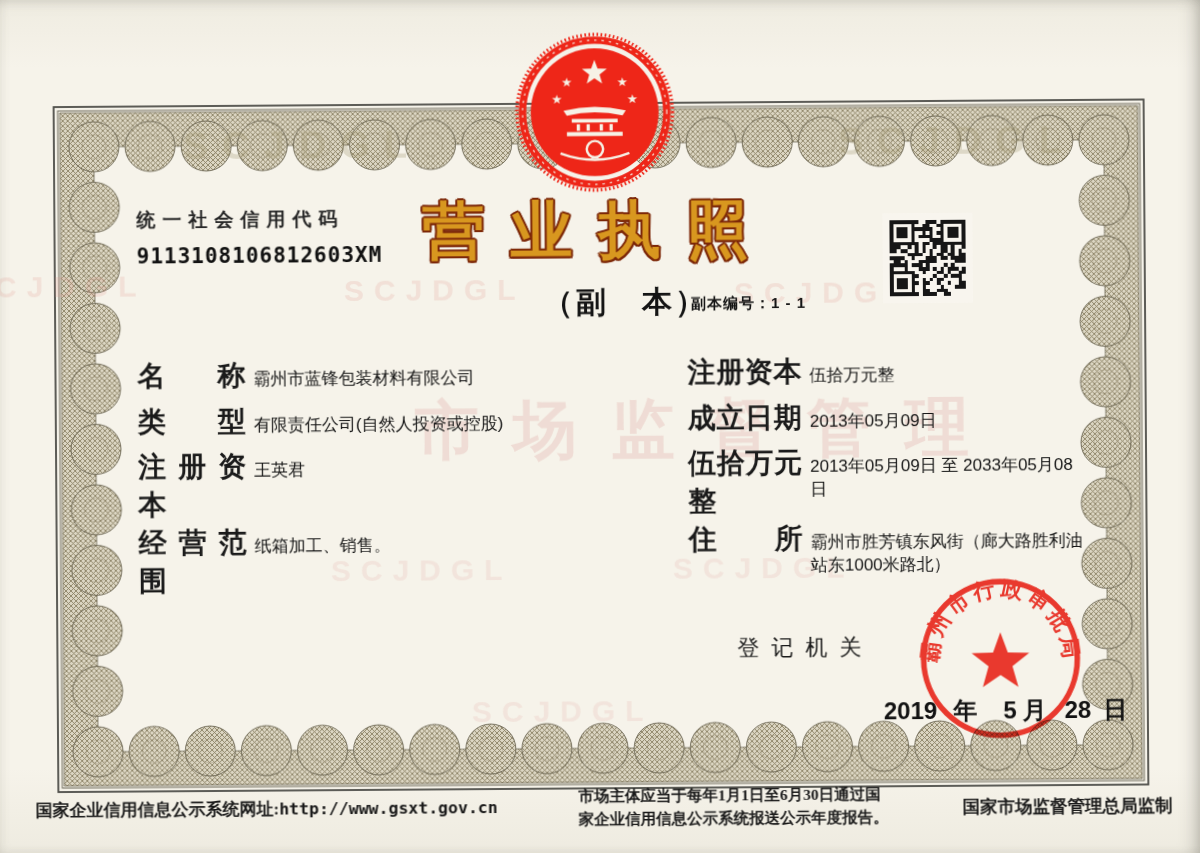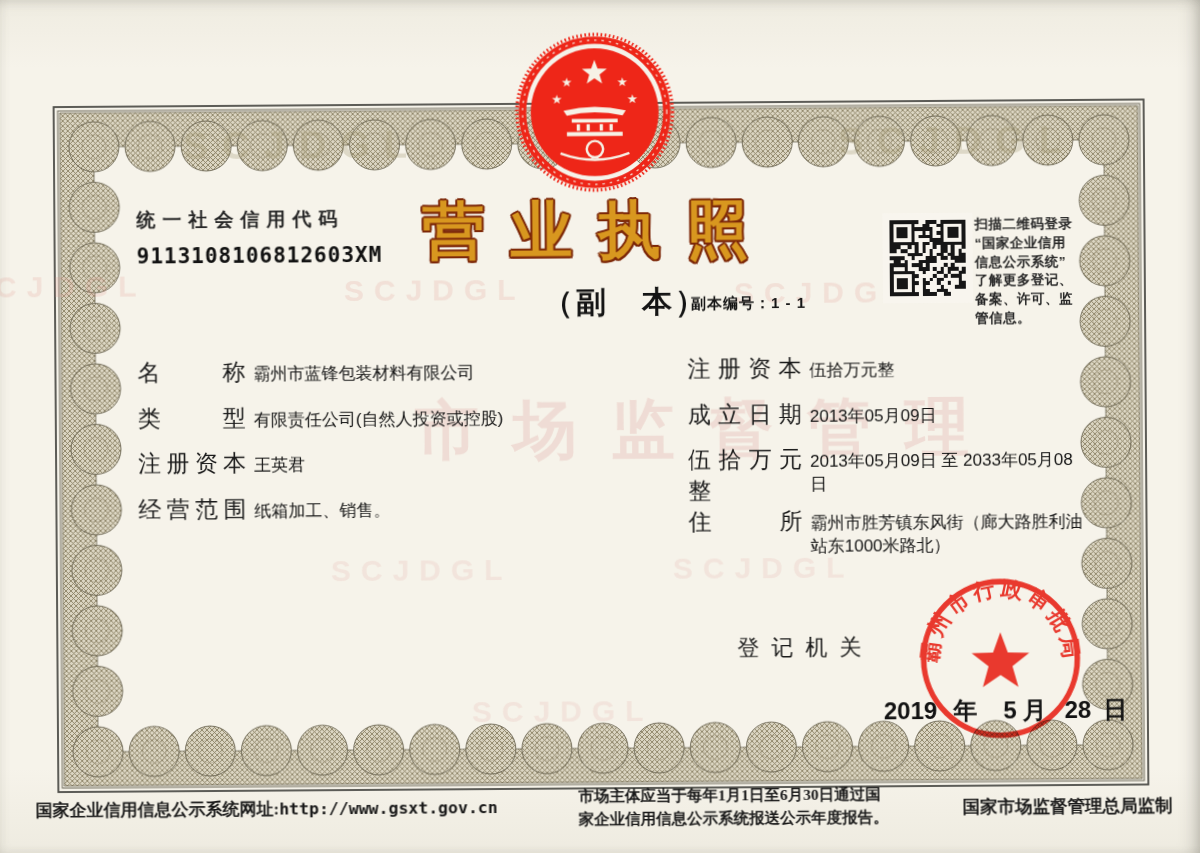--- a/index.html
+++ b/index.html
@@ -31,21 +31,21 @@
   .copy-no{left:692px;top:299px;font-size:15px;font-weight:700;color:#141414;letter-spacing:1px;}
   
   #qr{left:884px;top:219px;}
   .qr-note{left:976px;top:222px;font-size:13.5px;line-height:18.8px;font-weight:600;
     color:#262626;white-space:pre-line;letter-spacing:.5px;}
   
   .fields{position:absolute;}
   .fields-left{left:138px;top:358px;width:430px;}
   .fields-right{left:688px;top:358px;width:400px;}
   .frow{display:flex;align-items:baseline;min-height:45.5px;}
-  .flabel{flex:0 0 108px;font-size:23px;color:#1a1a1a;text-align:justify;text-align-last:justify;font-weight:400;}
+  .flabel{flex:0 0 108px;font-size:28px;color:#1a1a1a;text-align:justify;text-align-last:justify;font-weight:700;}
   .fields-right .flabel{flex:0 0 114px;}
   .fvalue{margin-left:8px;font-size:17px;line-height:23px;color:#141414;font-weight:500;}
   .fields-right .fvalue{width:334px;}
   
   .reg-label{left:736px;top:638px;font-size:22px;letter-spacing:12px;font-weight:500;color:#1a1a1a;}
   .date{left:882px;top:701px;font-size:24px;font-weight:600;color:#121212;white-space:nowrap;}
   .date .dt-y{margin-right:16px;}  .date .u1{margin-right:26px;}
   .date .dt-m{margin-right:6px;}  .date .u2{margin-right:18px;}
   .date .dt-d{margin-right:12px;}
   .seal-wrap{left:896px;top:576px;width:206px;height:182px;opacity:.92;mix-blend-mode:multiply;}
@@ -381,26 +381,20 @@
         <rect x="2" y="2" width="7" height="7" fill="#161616"></rect>
         <rect x="3" y="3" width="5" height="5" fill="#f8f5ee"></rect>
         <rect x="4" y="4" width="3" height="3" fill="#161616"></rect>
         <rect x="16" y="2" width="7" height="7" fill="#161616"></rect>
         <rect x="17" y="3" width="5" height="5" fill="#f8f5ee"></rect>
         <rect x="18" y="4" width="3" height="3" fill="#161616"></rect>
         <rect x="2" y="16" width="7" height="7" fill="#161616"></rect>
         <rect x="3" y="17" width="5" height="5" fill="#f8f5ee"></rect>
         <rect x="4" y="18" width="3" height="3" fill="#161616"></rect>
       </svg>
-    <div class="abs qr-note">扫描二维码登录
-“国家企业信用
-信息公示系统”
-了解更多登记、
-备案、许可、监
-管信息。</div>
 
     <div class="fields fields-left">
       <div class="frow">
         <span class="flabel">名称</span>
         <span class="fvalue">霸州市蓝锋包装材料有限公司</span>
         </div>
       <div class="frow">
         <span class="flabel">类型</span>
         <span class="fvalue">有限责任公司(自然人投资或控股)</span>
         </div>

